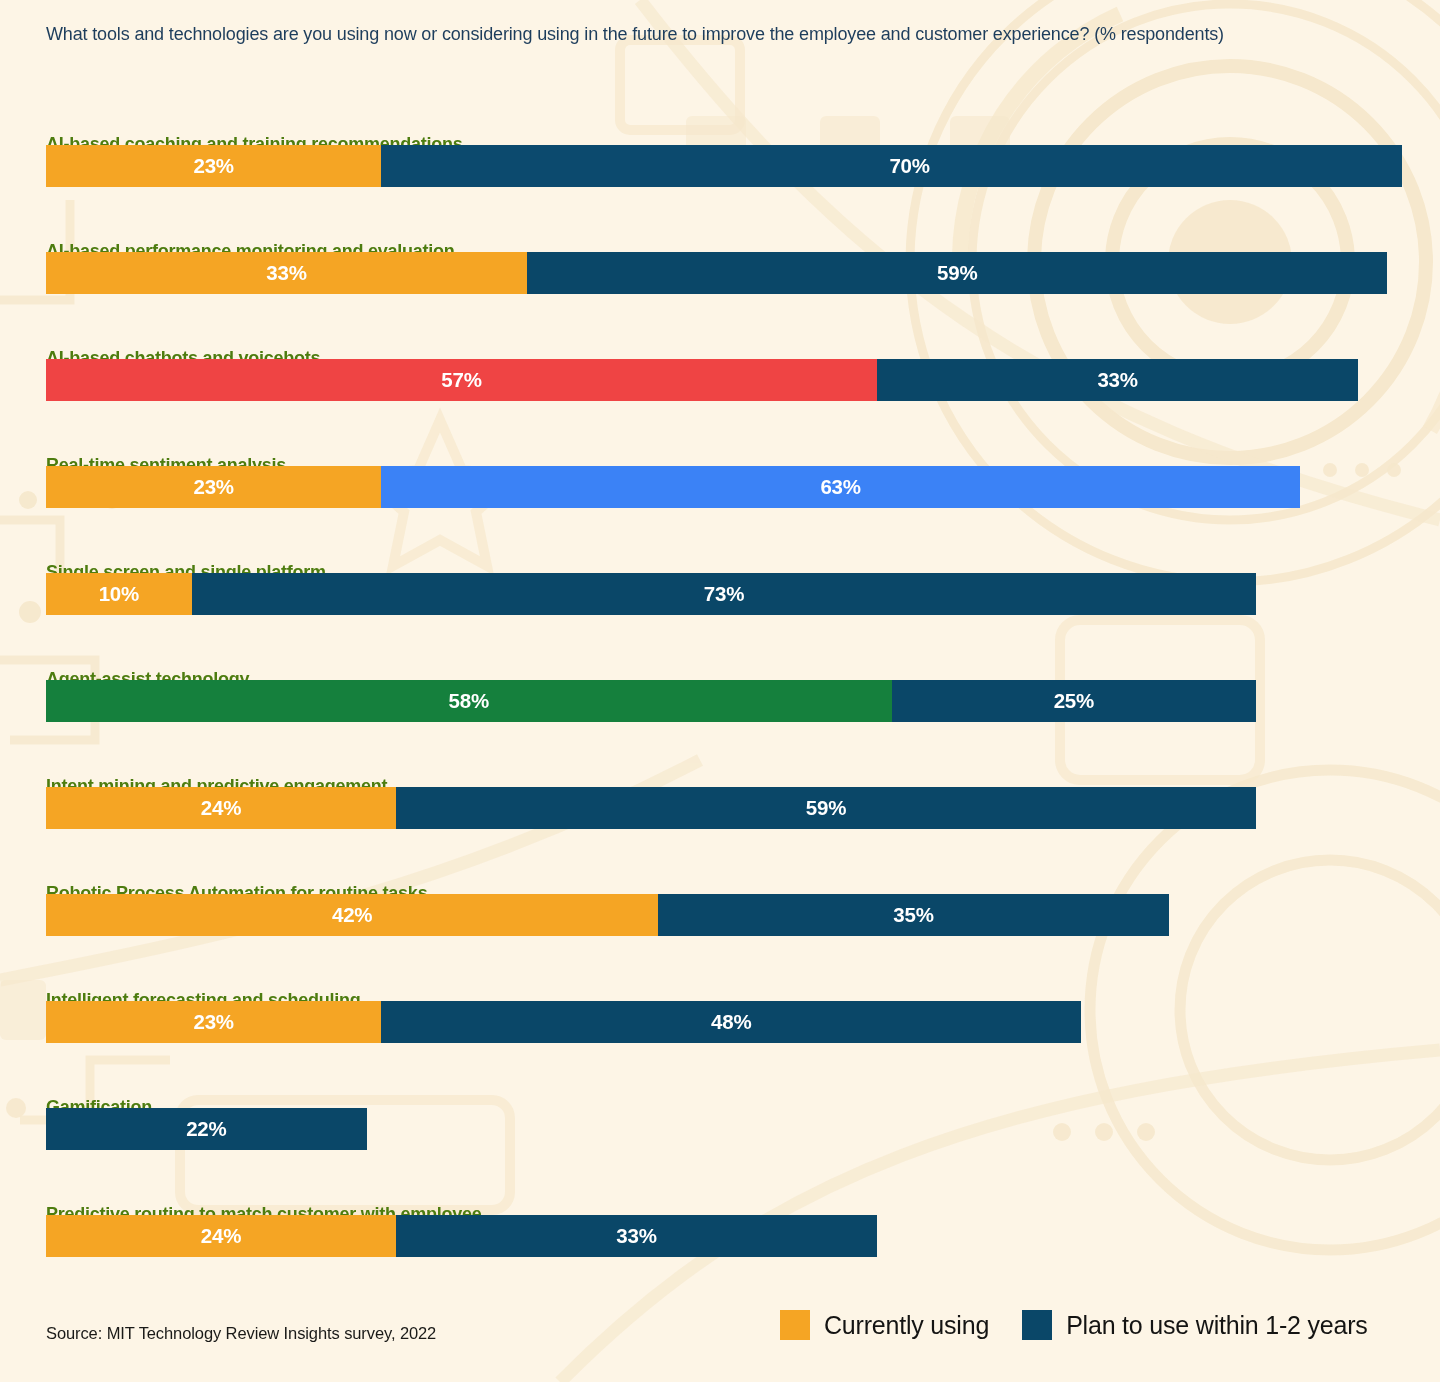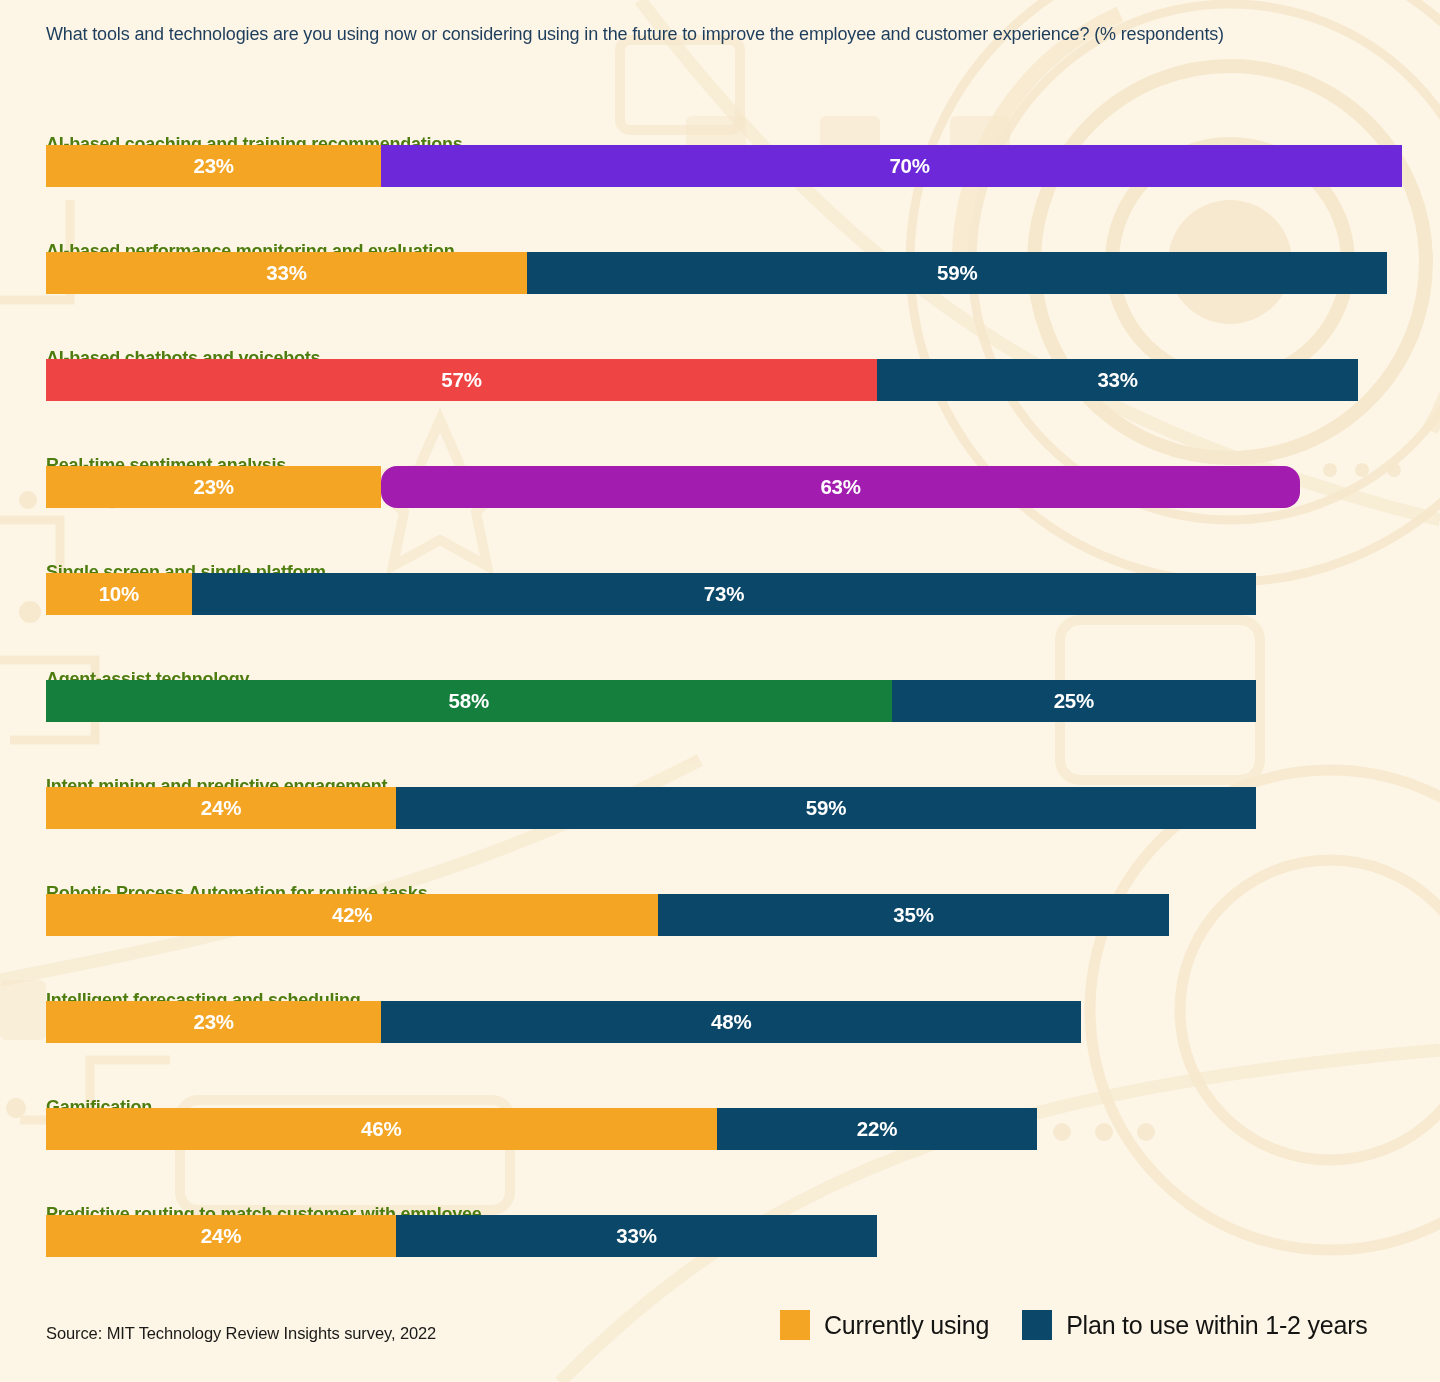--- a/index.html
+++ b/index.html
@@ -221,21 +221,21 @@
 
   <div id="chart-title">What tools and technologies are you using now or considering using in the future to improve the employee and customer experience? (% respondents)</div>
 
   <div id="rows">
       <div class="row" style="top: 118px;">
         <div class="row-label">AI-based coaching and training recommendations</div>
         <div class="bar-track">
           <div class="seg seg-now" style="width: 335.34px; background: rgb(245, 165, 36);">
             <span class="seg-value">23%</span>
           </div>
-          <div class="seg seg-plan" style="width: 1020.6px; background: #6d28d9; padding-left: 36px;">
+          <div class="seg seg-plan" style="width: 1020.6px; background: #0c4a6e; padding-left: 36px;">
             <span class="seg-value">70%</span>
           </div>
         </div>
       </div>
       <div class="row" style="top: 225px;">
         <div class="row-label">AI-based performance monitoring and evaluation</div>
         <div class="bar-track">
           <div class="seg seg-now" style="width: 481.14px; background: rgb(245, 165, 36);">
             <span class="seg-value">33%</span>
           </div>
@@ -254,21 +254,21 @@
             <span class="seg-value">33%</span>
           </div>
         </div>
       </div>
       <div class="row" style="top: 439px;">
         <div class="row-label">Real-time sentiment analysis</div>
         <div class="bar-track">
           <div class="seg seg-now" style="width: 335.34px; background: rgb(245, 165, 36);">
             <span class="seg-value">23%</span>
           </div>
-          <div class="seg seg-plan" style="width: 918.54px; background: #a21caf; border-radius: 16px;">
+          <div class="seg seg-plan" style="width: 918.54px; background: #3b82f6;">
             <span class="seg-value">63%</span>
           </div>
         </div>
       </div>
       <div class="row" style="top: 546px;">
         <div class="row-label">Single screen and single platform</div>
         <div class="bar-track">
           <div class="seg seg-now" style="width: 145.8px; background: rgb(245, 165, 36);">
             <span class="seg-value">10%</span>
           </div>
@@ -317,23 +317,20 @@
             <span class="seg-value">23%</span>
           </div>
           <div class="seg seg-plan" style="width: 699.84px; background: rgb(10, 71, 104);">
             <span class="seg-value">48%</span>
           </div>
         </div>
       </div>
       <div class="row" style="top: 1081px;">
         <div class="row-label">Gamification</div>
         <div class="bar-track">
-          <div class="seg seg-now" style="width: 670.68px; background: rgb(245, 165, 36);">
-            <span class="seg-value">46%</span>
-          </div>
           <div class="seg seg-plan" style="width: 320.76px; background: rgb(10, 71, 104);">
             <span class="seg-value">22%</span>
           </div>
         </div>
       </div>
       <div class="row" style="top: 1188px;">
         <div class="row-label">Predictive routing to match customer with employee</div>
         <div class="bar-track">
           <div class="seg seg-now" style="width: 349.92px; background: rgb(245, 165, 36);">
             <span class="seg-value">24%</span>

